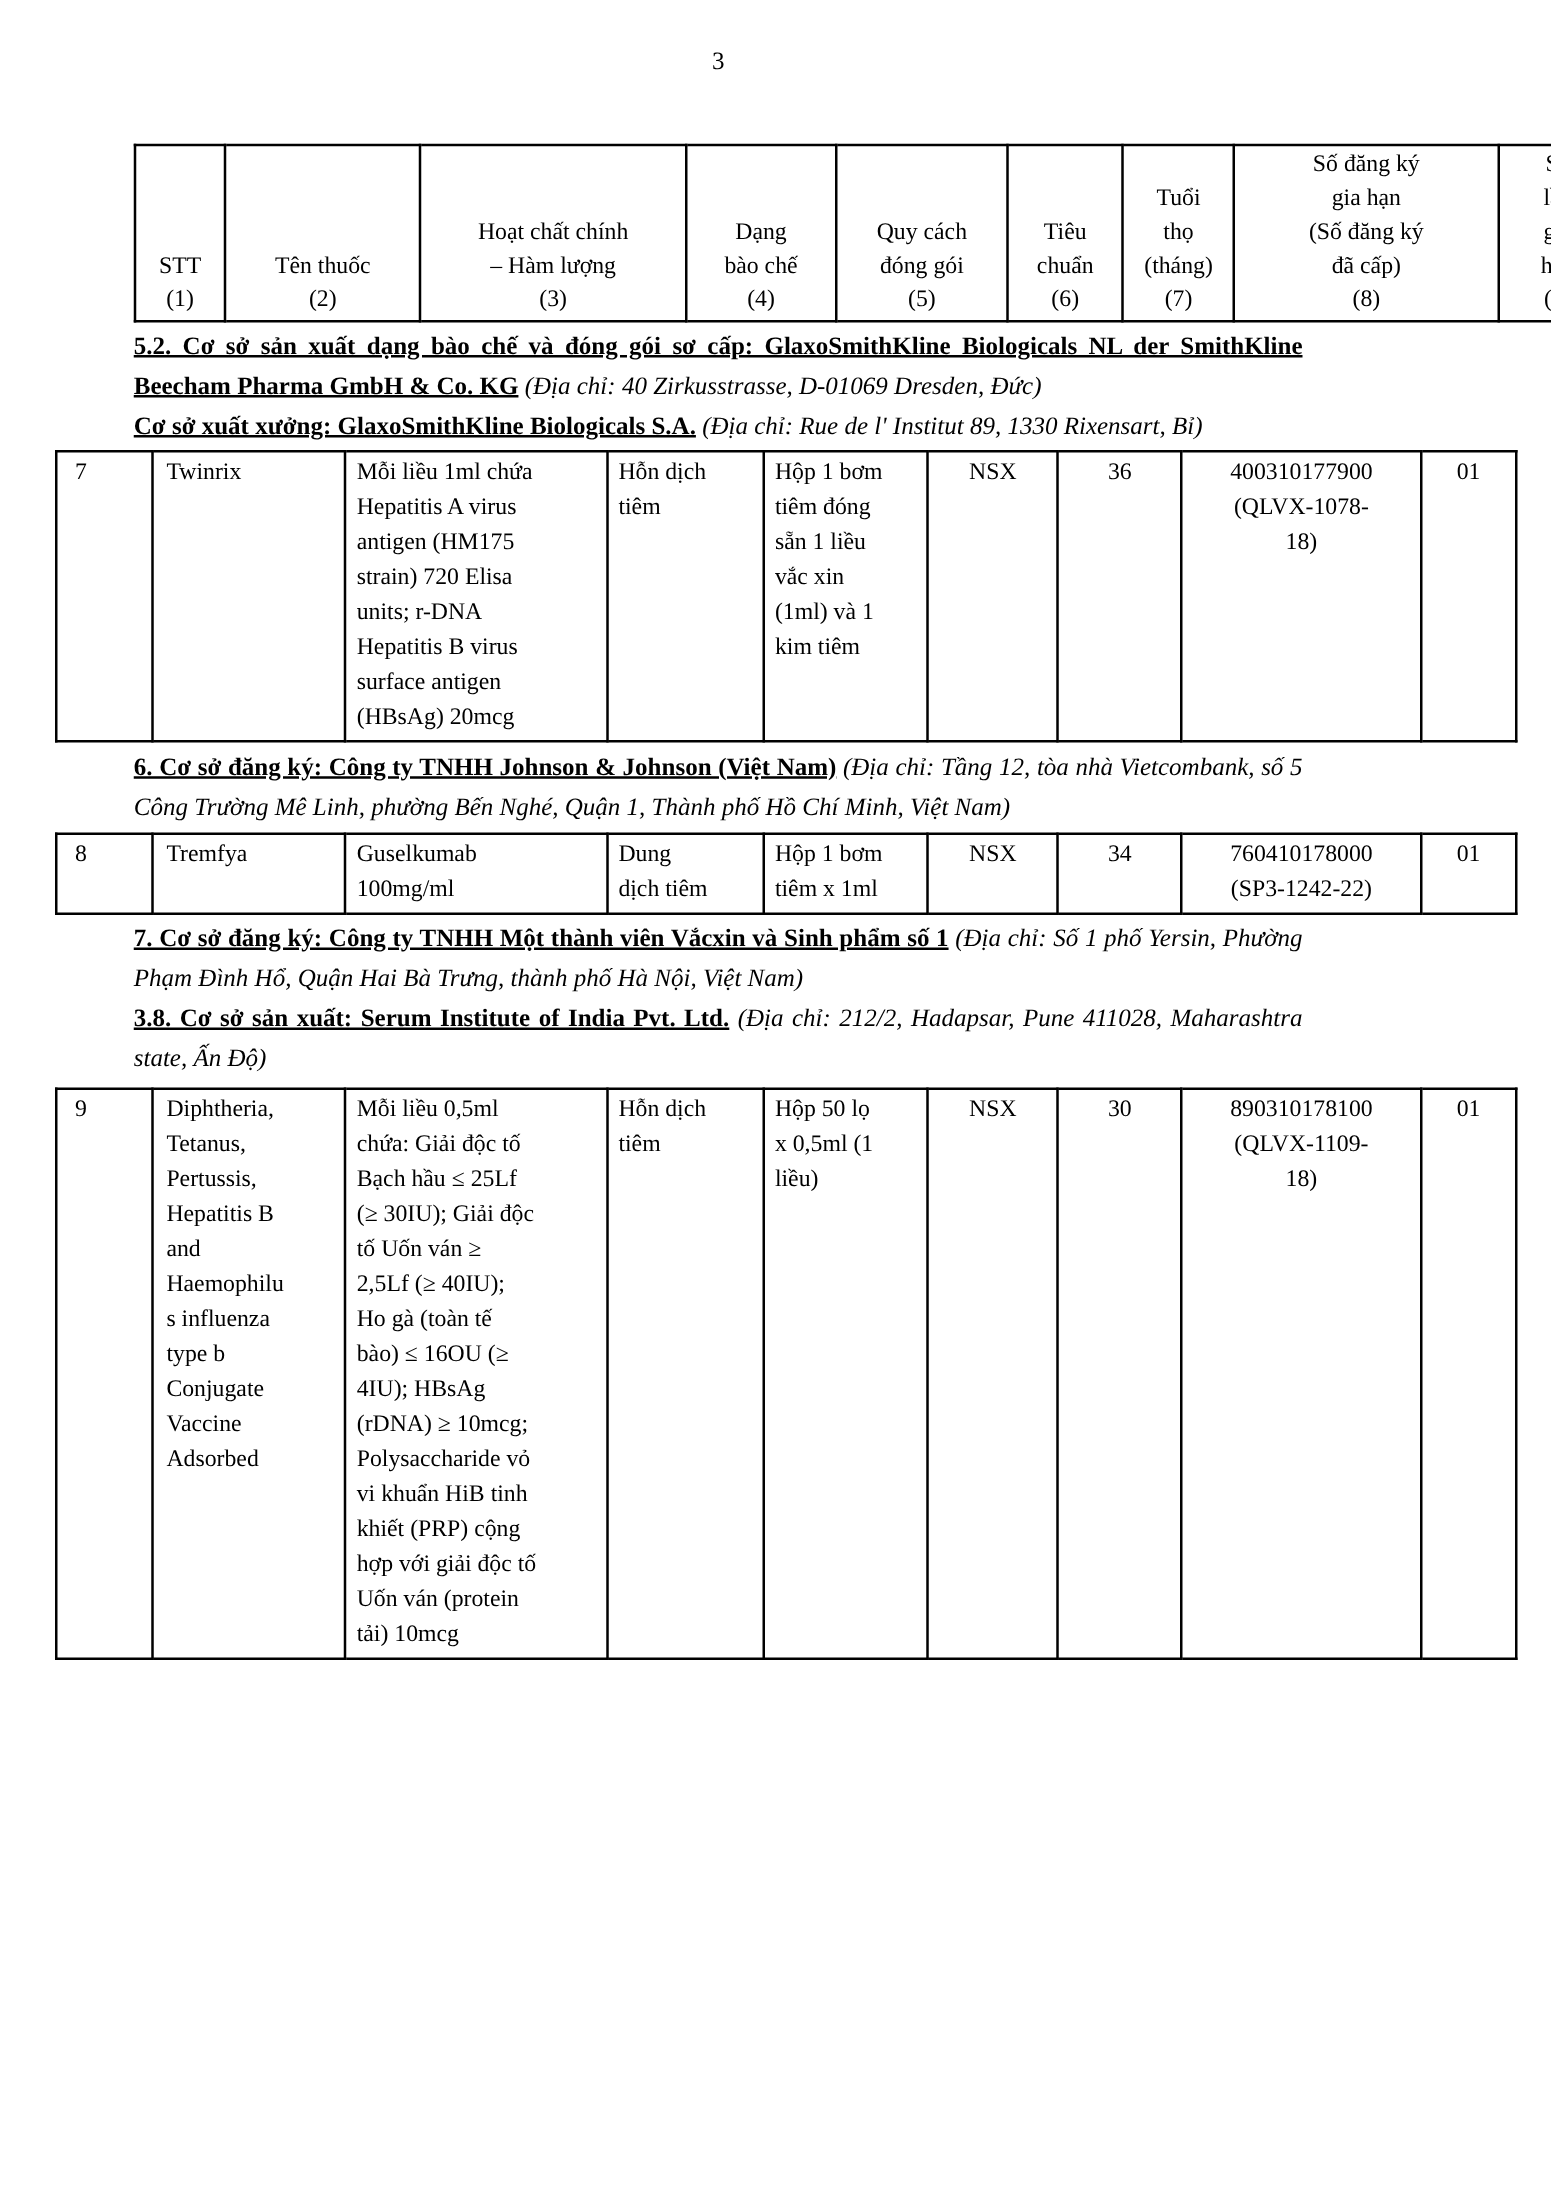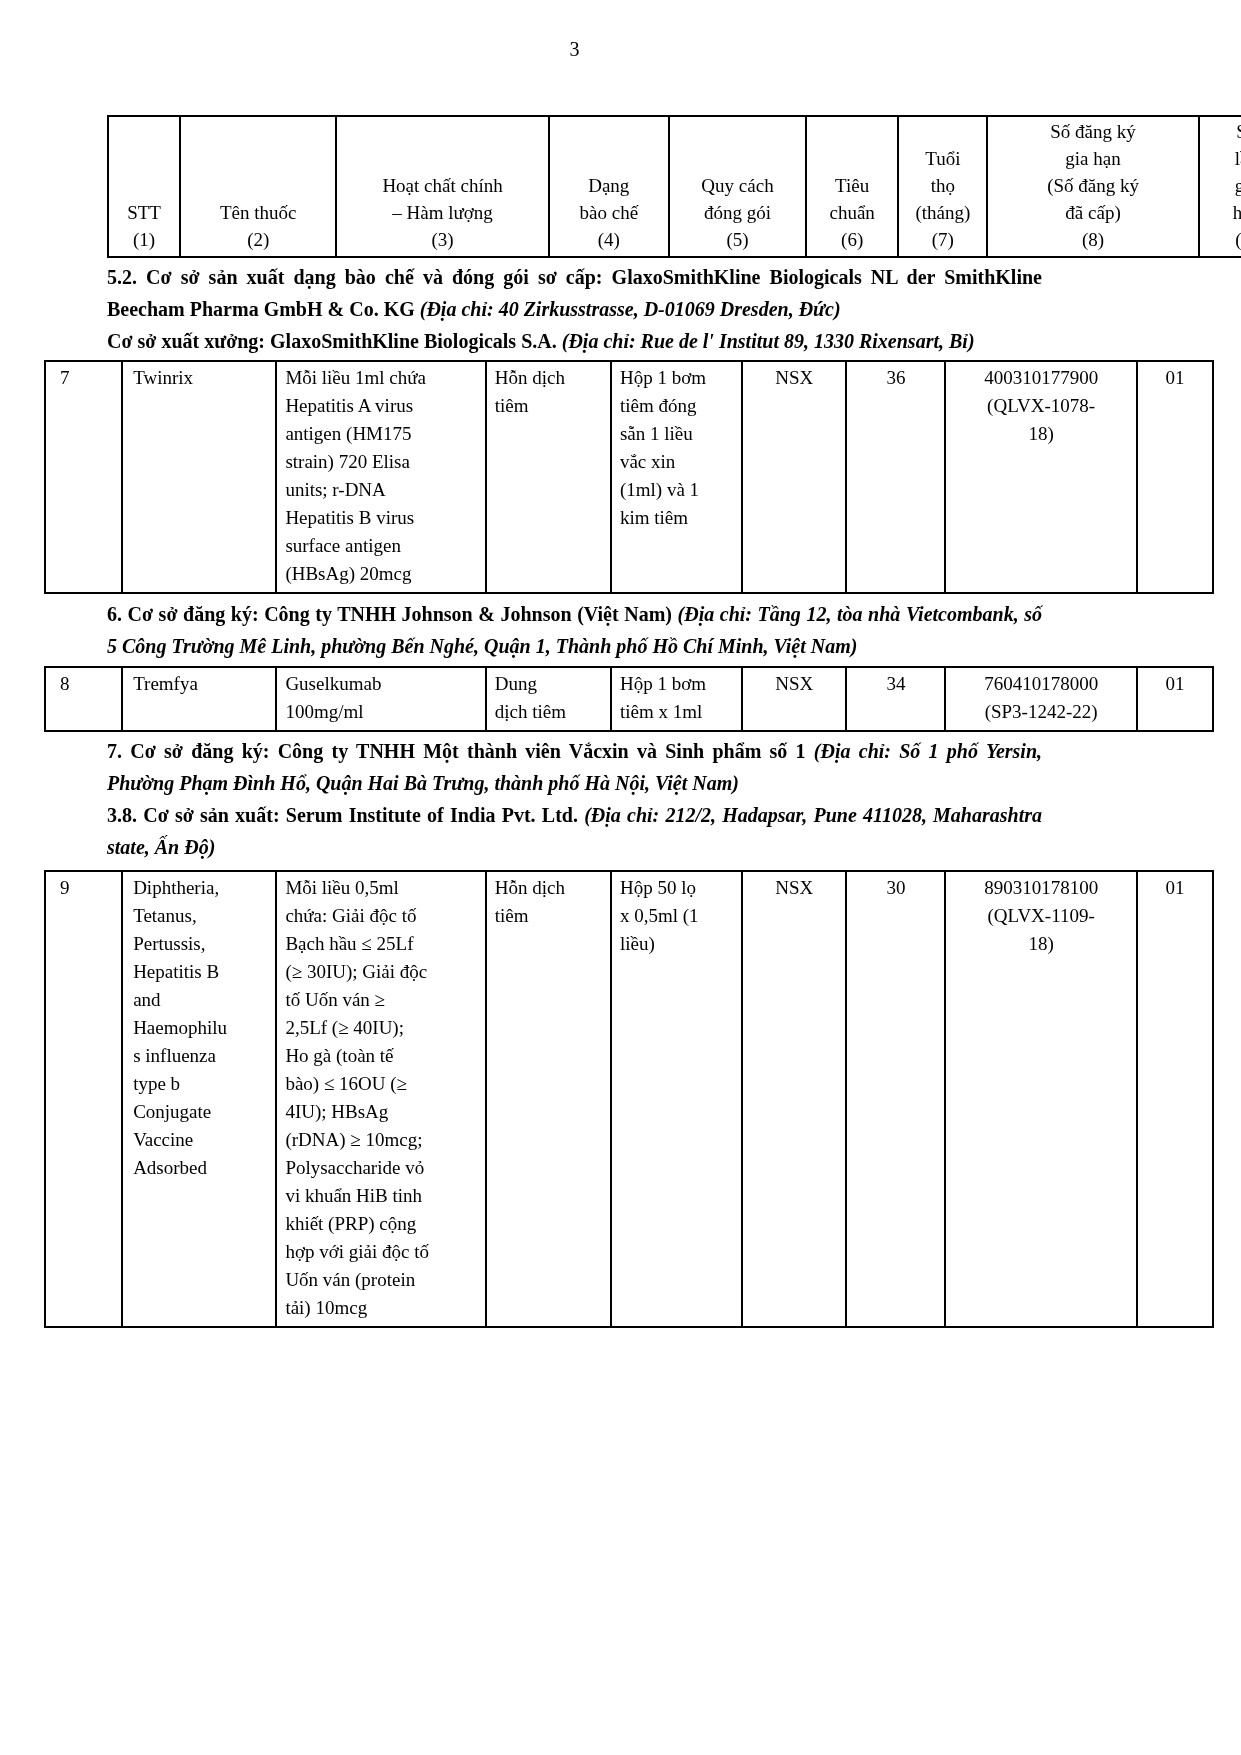--- a/index.html
+++ b/index.html
@@ -35,22 +35,22 @@
   .c-stt{padding-left:14px !important;}
   .c-name{padding-left:10px !important;}
   .c-center{text-align:center;}
 
   
   .para{
     width:935px;margin:0 0 0 107px;
     font-size:20px;line-height:32px;
     text-align:justify;
   }
-  .b{font-weight:bold;}
-  .i{font-style:italic;font-weight:bold;}
+  .b{font-weight:bold;text-decoration:underline;}
+  .i{font-style:italic;}
 
   .mt4{margin-top:4px;} .mt3{margin-top:3px;} .mt7{margin-top:7px;} .mb3{margin-bottom:3px;}
 </style>
 </head>
 <body>
 
 <div class="page">
 
   <div class="pagenum-row">
     <span>3</span>

